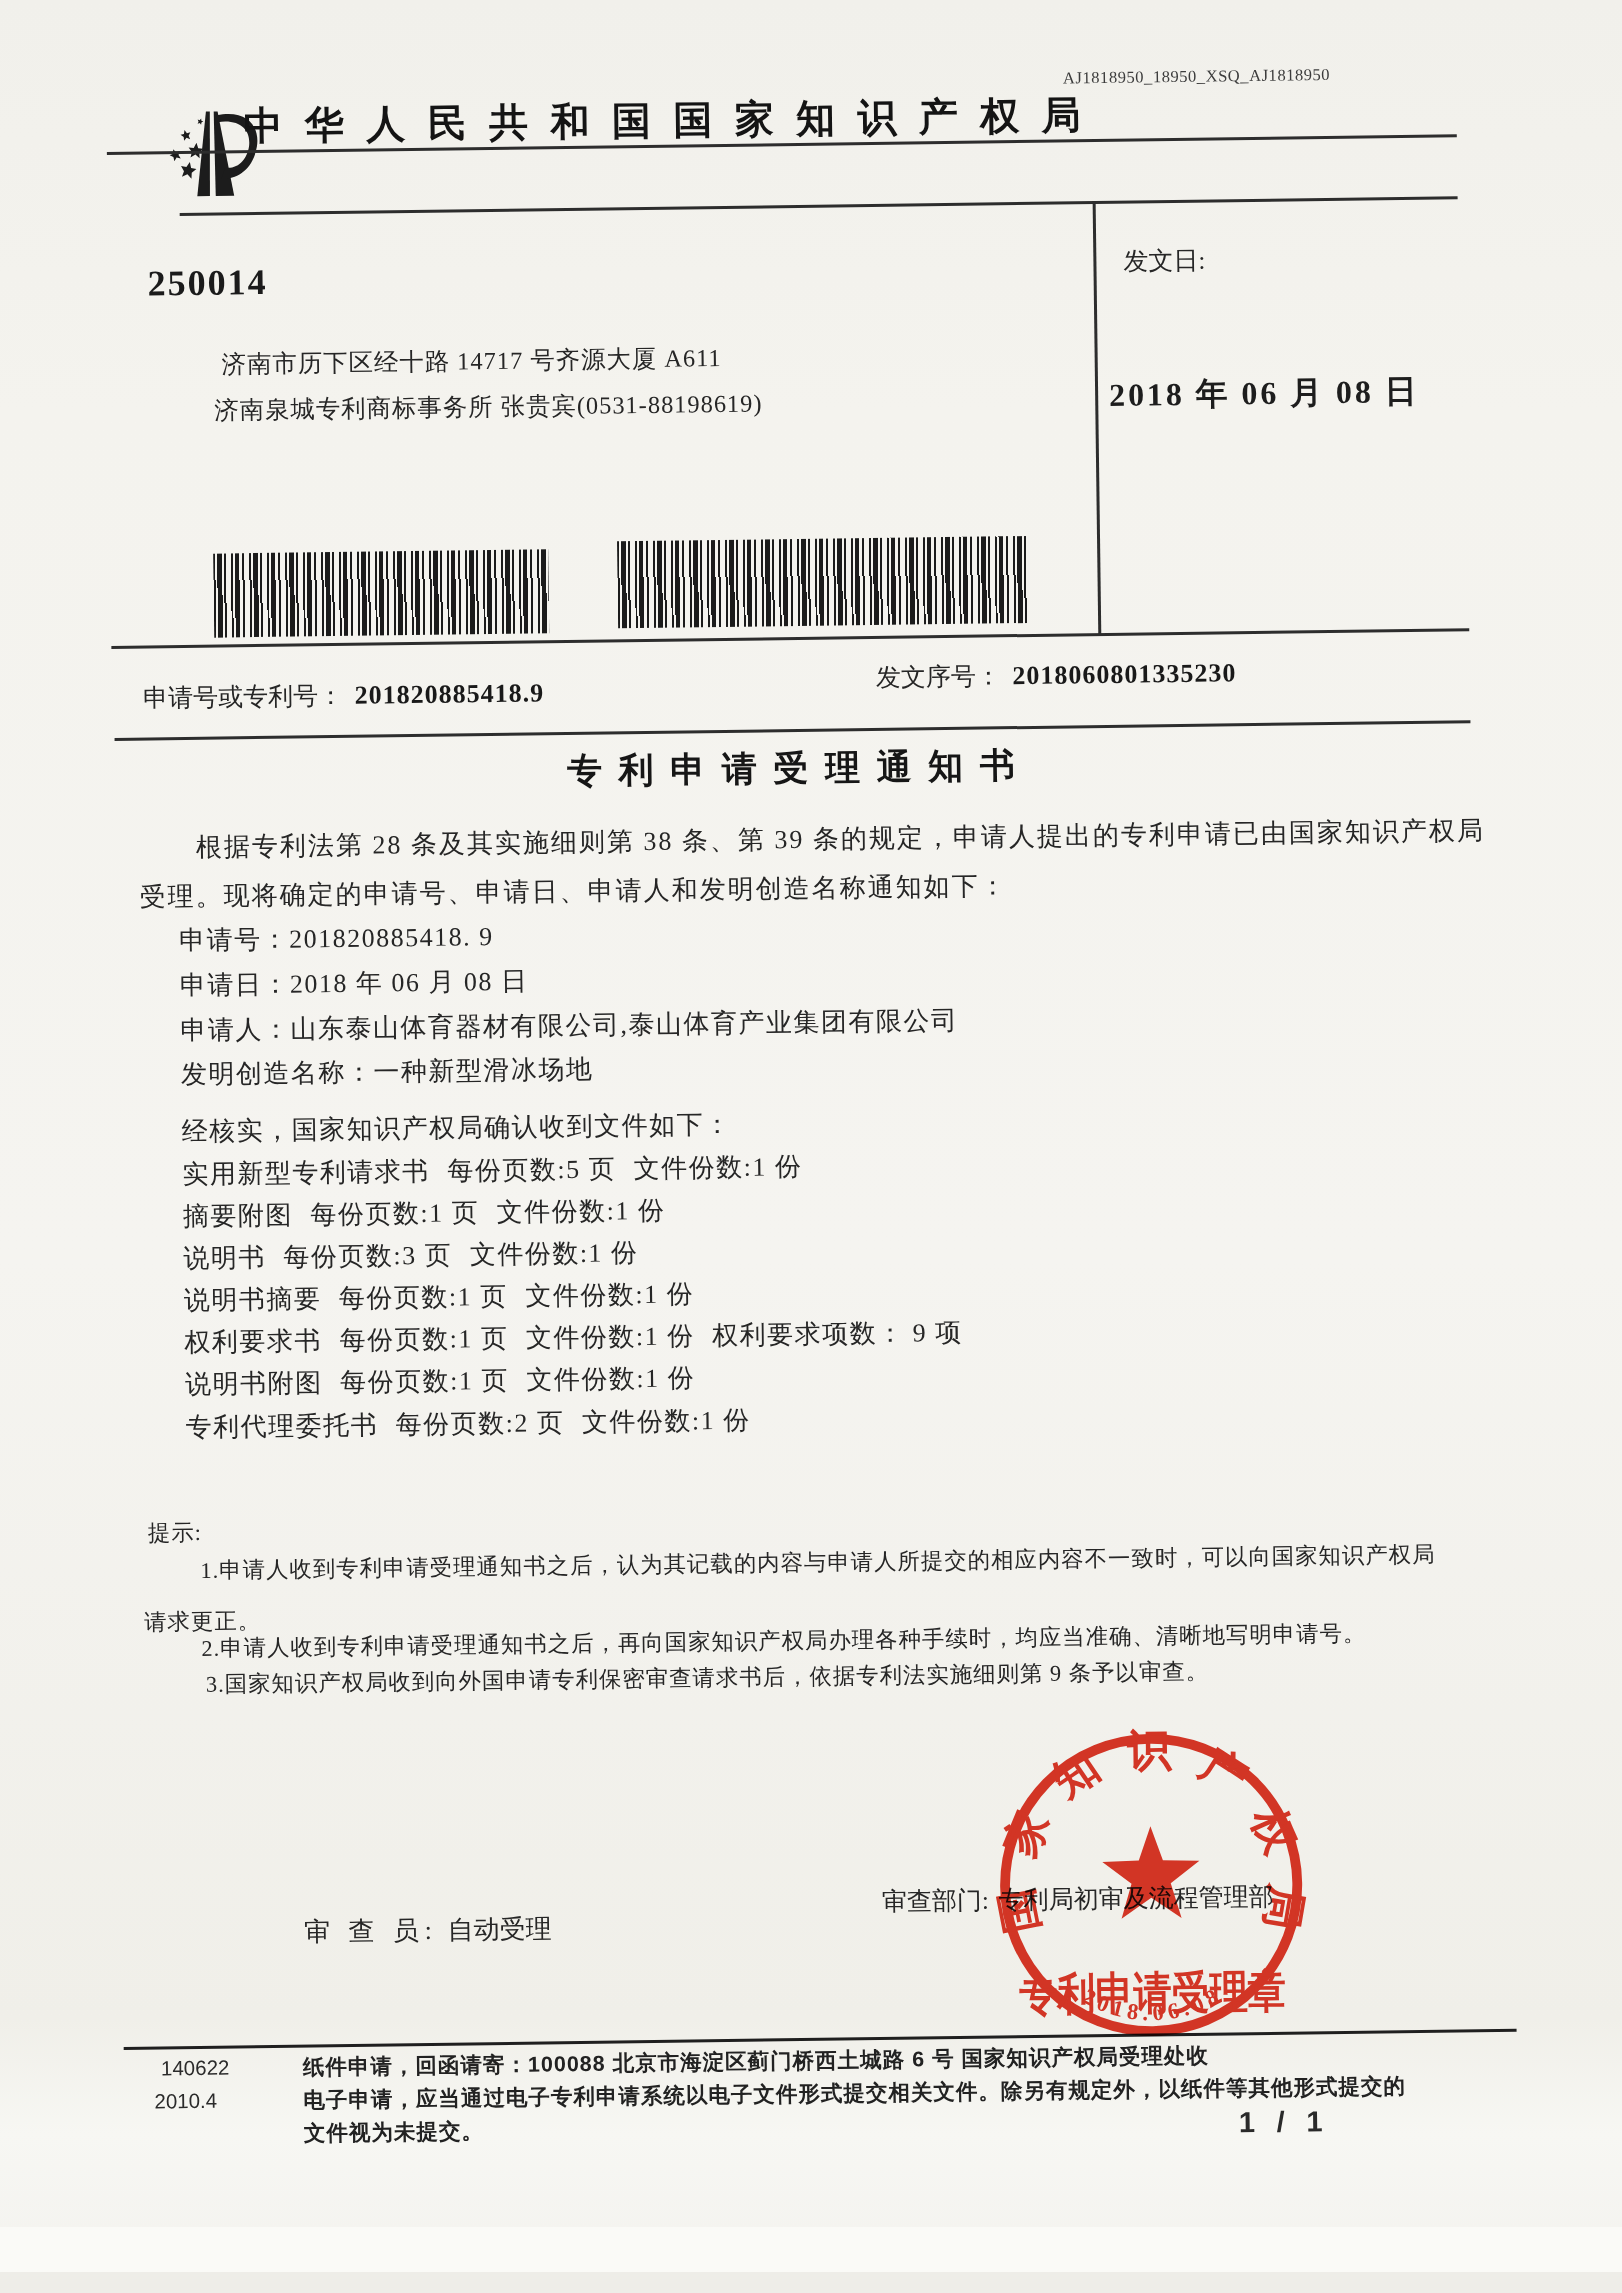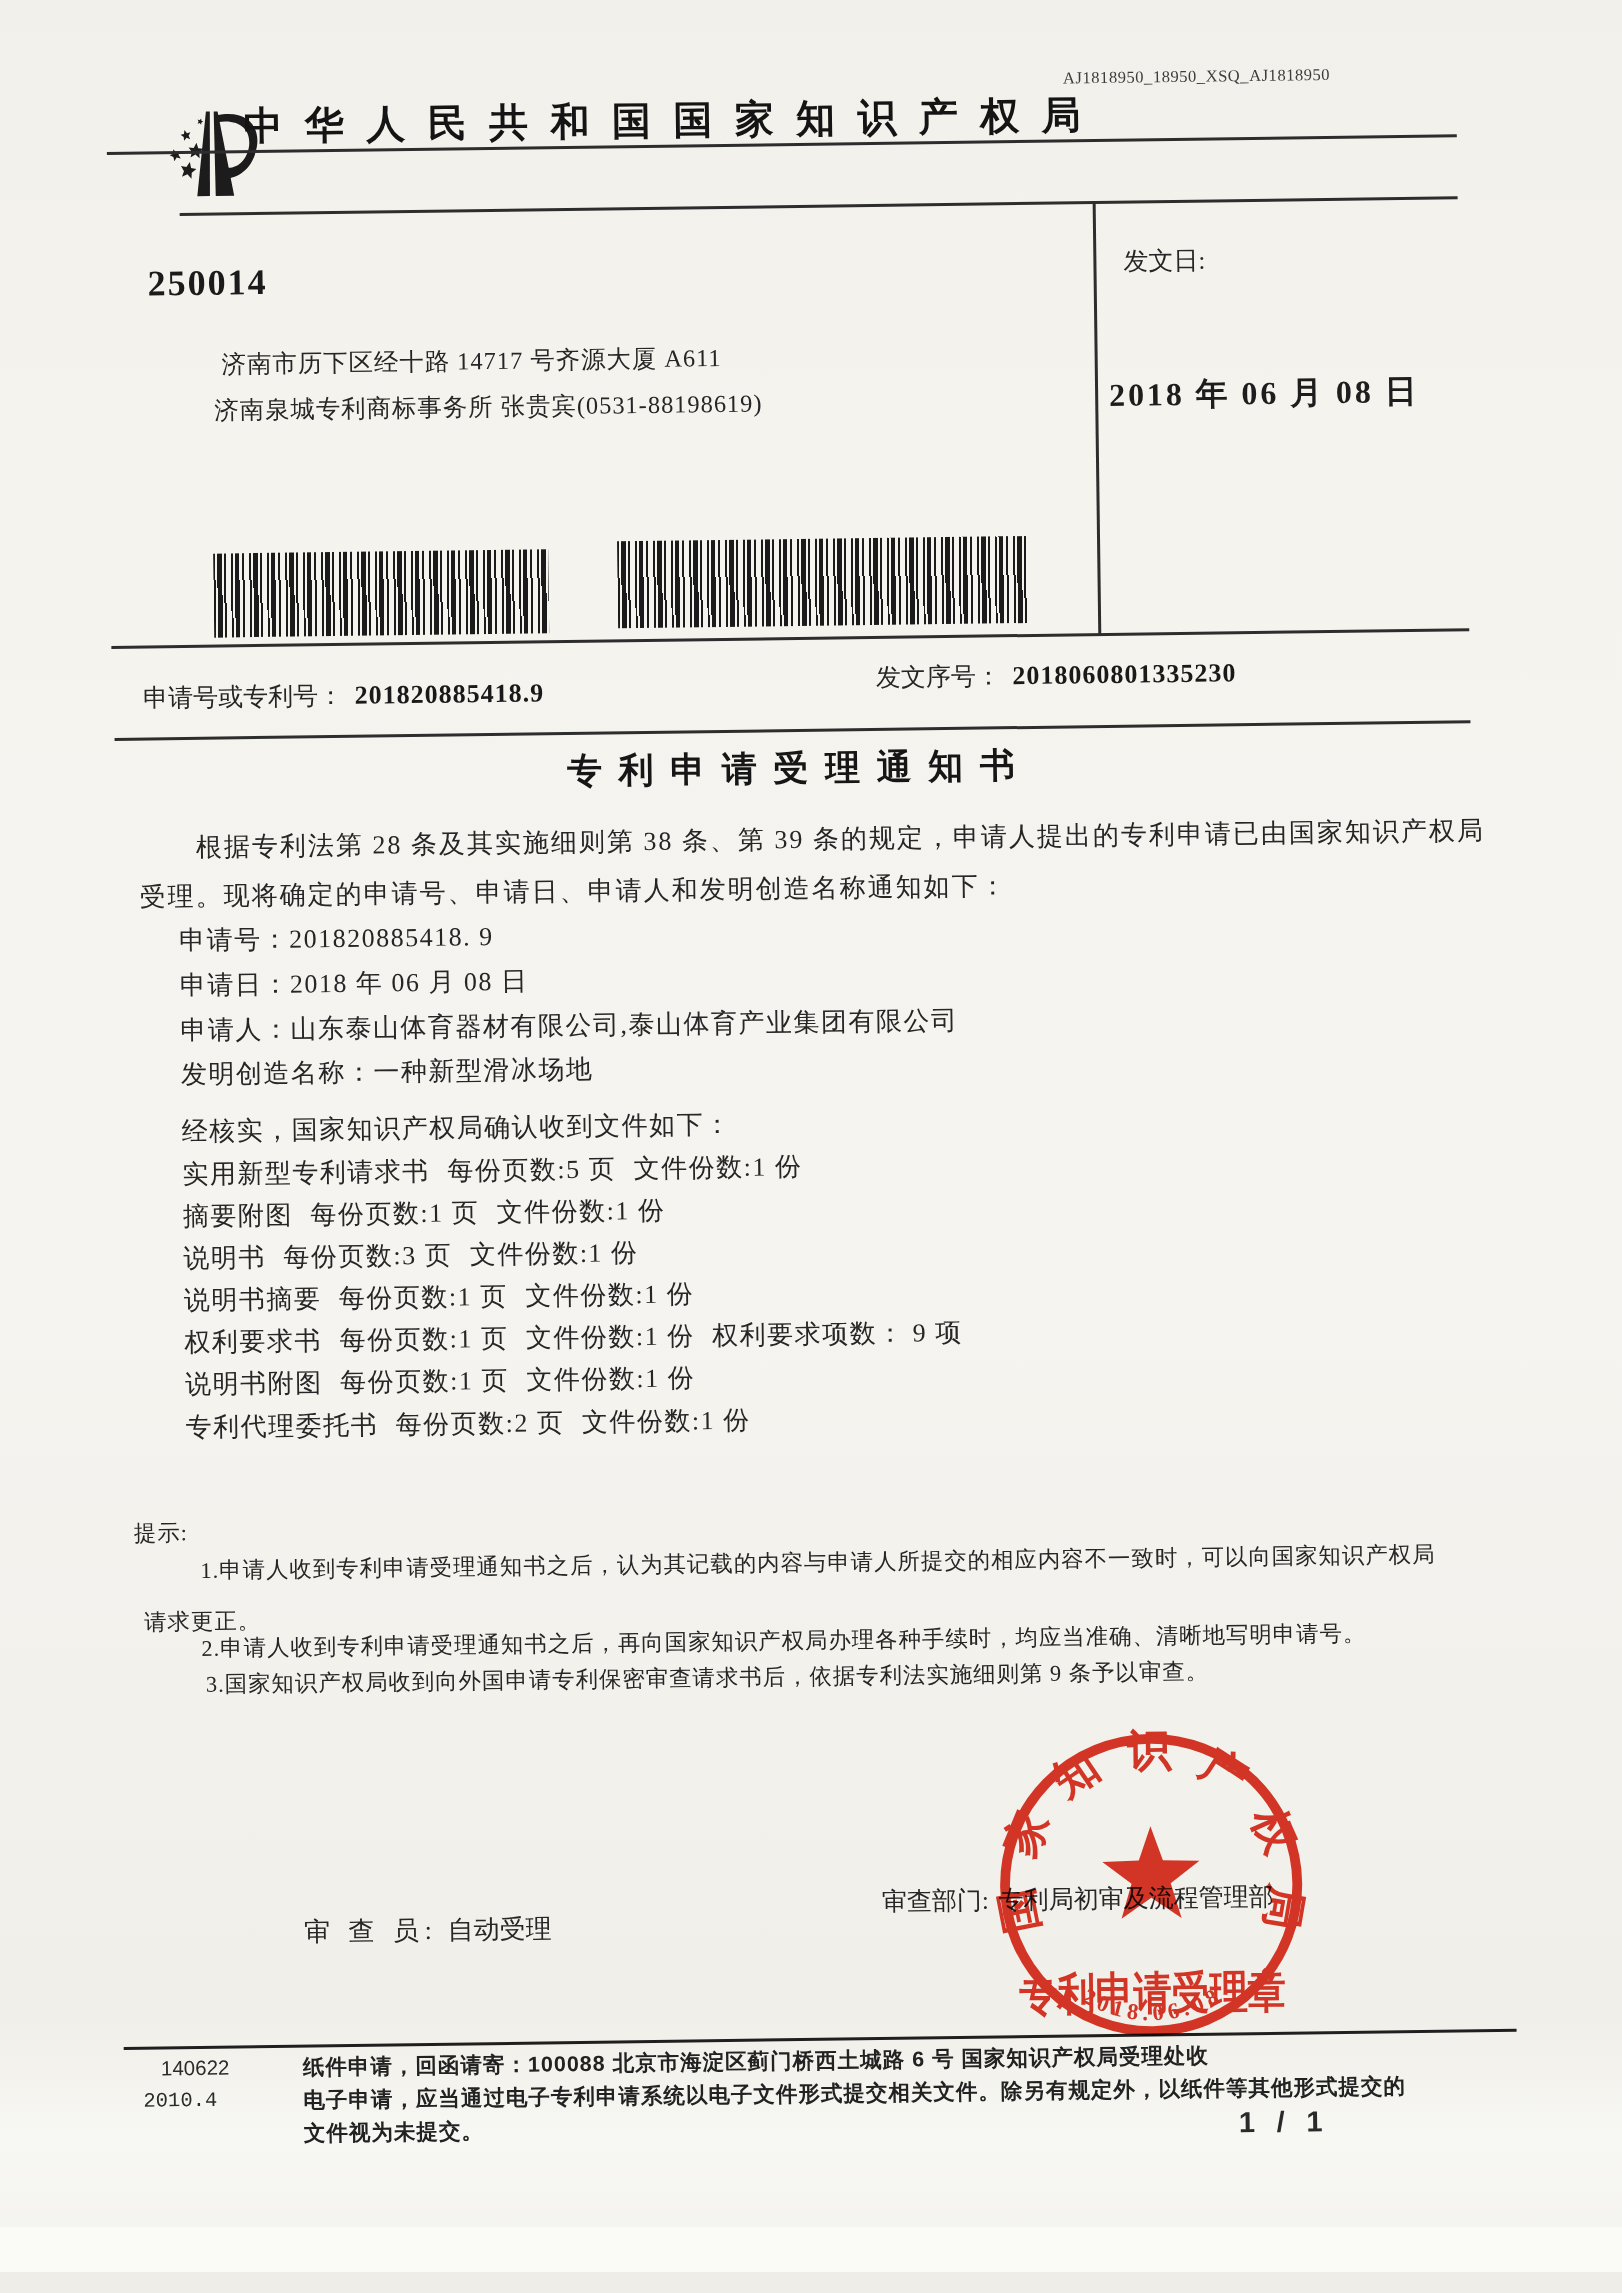--- a/index.html
+++ b/index.html
@@ -125,36 +125,36 @@
     <div class="docrow" style="top:1317px;">
       <span>权利要求书</span><span>每份页数:1 页</span><span>文件份数:1 份</span><span>权利要求项数： 9 项</span>
     </div>
     <div class="docrow" style="top:1359px;">
       <span>说明书附图</span><span>每份页数:1 页</span><span>文件份数:1 份</span>
     </div>
     <div class="docrow" style="top:1402px;">
       <span>专利代理委托书</span><span>每份页数:2 页</span><span>文件份数:1 份</span>
     </div>
 
-    <div class="abs note" style="left:128px;top:1509px;text-align:right;">提示:</div>
+    <div class="abs note" style="left:142px;top:1509px;text-align:right;">提示:</div>
     <div class="abs note" style="left:194px;top:1547px;">1.申请人收到专利申请受理通知书之后，认为其记载的内容与申请人所提交的相应内容不一致时，可以向国家知识产权局</div>
     <div class="abs note" style="left:137px;top:1598px;">请求更正。</div>
     <div class="abs note" style="left:194px;top:1625px;">2.申请人收到专利申请受理通知书之后，再向国家知识产权局办理各种手续时，均应当准确、清晰地写明申请号。</div>
     <div class="abs note" style="left:198px;top:1661px;">3.国家知识产权局收到向外国申请专利保密审查请求书后，依据专利法实施细则第 9 条予以审查。</div>
 
     <div class="abs sign" style="left:293px;top:1908px;">
       <span class="lab">审 查 员:</span><b>自动受理</b>
     </div>
     <div class="abs sign" style="left:871px;top:1886px;font-size:25px;">
       <span>审查部门:</span><b>专利局初审及流程管理部</b>
     </div>
 
     <div class="rule" style="left:111px;top:2038px;width:1393px;height:2.9px;background:#1f1f1f;"></div>
     <div class="abs fcode f-sans" style="left:148px;top:2048px;">140622</div>
-    <div class="abs fcode f-sans" style="left:130px;top:2081px;font-family:Liberation Mono, monospace;">2010.4</div>
+    <div class="abs fcode f-sans" style="left:141px;top:2081px;">2010.4</div>
     <div class="abs fline f-sans" style="top:2046px;">纸件申请，回函请寄：100088  北京市海淀区蓟门桥西土城路 6 号   国家知识产权局受理处收</div>
     <div class="abs fline f-sans" style="top:2079px;">电子申请，应当通过电子专利申请系统以电子文件形式提交相关文件。除另有规定外，以纸件等其他形式提交的</div>
     <div class="abs fline f-sans" style="top:2112px;">文件视为未提交。</div>
     <div class="abs pageind f-sans">1 / 1</div>
 
     <svg class="stamp" viewBox="0 0 360 360">
       <circle cx="180" cy="180" r="149" fill="none" stroke="#d02a1a" stroke-width="10"></circle>
       <path id="arcTop" d="M 65.4 221.7 A 122 122 0 1 1 294.6 221.7" fill="none"></path>
       <path id="arcBot" d="M 100.8 293 A 138 138 0 0 0 259.2 293" fill="none"></path>
       <text font-size="45" font-weight="700" fill="#d02a1a" font-family="'Liberation Serif',serif">

